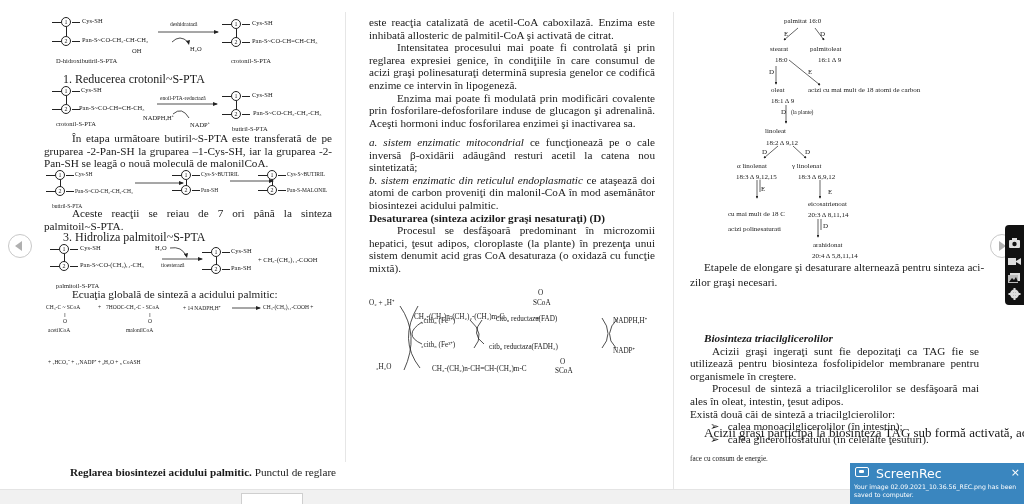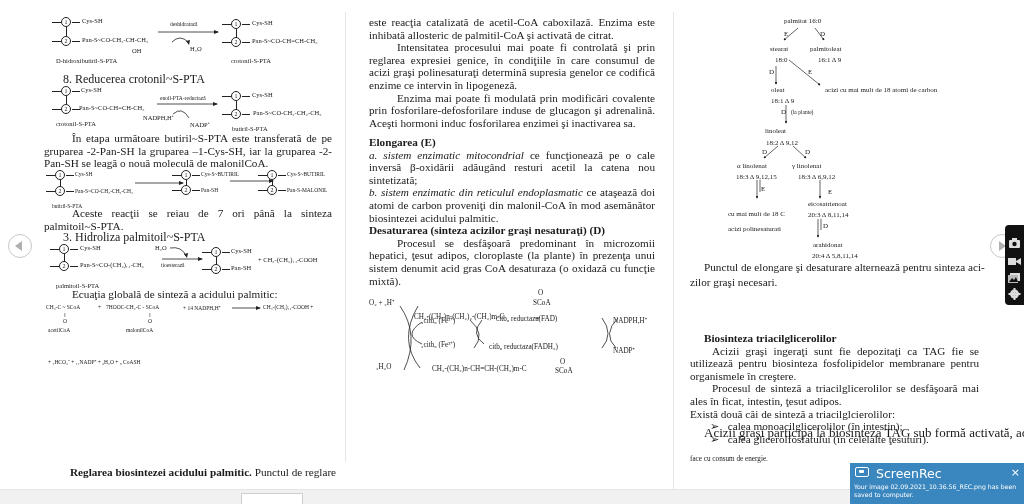--- a/index.html
+++ b/index.html
@@ -71,21 +71,21 @@
   <span class="abs small" style="left:252px;top:19px;">Cys-SH</span>
   <div class="line" style="left:236px;top:29px;width:1px;height:9px;"></div>
   <div class="line" style="left:222px;top:42px;width:9px;height:1px;"></div>
   <span class="abs circ" style="left:231px;top:37px;">2</span>
   <div class="line" style="left:242px;top:42px;width:8px;height:1px;"></div>
   <span class="abs small" style="left:252px;top:37px;">Pan-S~CO-CH=CH-CH₃</span>
   <span class="abs small" style="left:56px;top:57px;">D-hidroxibutiril-S-PTA</span>
   <span class="abs small" style="left:231px;top:57px;">crotonil-S-PTA</span>
 </div>
 
-<div class="abs h5" style="left:63px;top:72px;">8.   Reducerea crotonil~S-PTA</div>
+<div class="abs h5" style="left:63px;top:72px;">1.   Reducerea crotonil~S-PTA</div>
 
 <div>
   <div class="line" style="left:52px;top:91px;width:9px;height:1px;"></div>
   <span class="abs circ" style="left:61px;top:86px;">1</span>
   <div class="line" style="left:72px;top:91px;width:8px;height:1px;"></div>
   <span class="abs small" style="left:81px;top:86px;">Cys-SH</span>
   <div class="line" style="left:66px;top:96px;width:1px;height:8px;"></div>
   <div class="line" style="left:52px;top:109px;width:9px;height:1px;"></div>
   <span class="abs circ" style="left:61px;top:104px;">2</span>
   <div class="line" style="left:72px;top:109px;width:8px;height:1px;"></div>
@@ -218,21 +218,20 @@
   <span class="b">Reglarea biosintezei acidului palmitic.</span><span> Punctul de reglare</span>
 </div>
 
 <div class="para" style="left:369px;top:16px;width:286px;">
   <p>este reacţia catalizată de acetil-CoA caboxilază. Enzima este inhibată allosteric de palmitil-CoA şi activată de citrat.</p>
   <p class="ind">Intensitatea procesului mai poate fi controlată şi prin reglarea expresiei genice, în condiţiile în care consumul de acizi graşi polinesaturaţi determină supresia genelor ce codifică enzime ce intervin în lipogeneză.</p>
   <p class="ind">Enzima mai poate fi modulată prin modificări covalente prin fosforilare-defosforilare induse de glucagon şi adrenalină. Aceşti hormoni induc fosforilarea enzimei şi inactivarea sa.</p>
 </div>
 
 <div class="para" style="left:369px;top:136px;width:286px;">
-  <p class="b">Elongarea (E)</p>
   <p><span class="i">a. sistem enzimatic mitocondrial</span><span> ce funcţionează pe o cale inversă β-oxidării adăugând resturi acetil la catena nou sintetizată;</span></p>
   <p><span class="i">b. sistem enzimatic din reticulul endoplasmatic</span><span> ce ataşează doi atomi de carbon proveniţi din malonil-CoA în mod asemănător biosintezei acidului palmitic.</span></p>
   <p class="b">Desaturarea (sinteza acizilor graşi nesaturaţi) (D)</p>
   <p class="ind">Procesul se desfăşoară predominant în microzomii hepatici, ţesut adipos, cloroplaste (la plante) în prezenţa unui sistem denumit acid gras CoA desaturaza (o oxidază cu funcţie mixtă).</p>
 </div>
 
 <div>
   <span class="abs xsm" style="left:369px;top:297px;">O₂ + ₂H⁺</span>
   <span class="abs xsm" style="left:414px;top:297px;margin-top:16px;">CH₃-(CH₂)n-(CH₂)₂-(CH₂)m-C</span>
   <span class="abs xsm" style="left:538px;top:289px;">O</span>
@@ -264,21 +263,21 @@
   <span class="abs" style="left:784px;top:30px;">E</span>
   <span class="abs" style="left:820px;top:30px;">D</span>
   <span class="abs" style="left:770px;top:45px;">stearat</span>
   <span class="abs" style="left:775px;top:56px;">18:0</span>
   <span class="abs" style="left:810px;top:45px;">palmitoleat</span>
   <span class="abs" style="left:818px;top:56px;">16:1 Δ 9</span>
   <span class="abs" style="left:769px;top:68px;">D</span>
   <span class="abs" style="left:808px;top:68px;">E</span>
   <span class="abs" style="left:771px;top:86px;">oleat</span>
   <span class="abs" style="left:771px;top:97px;">18:1 Δ 9</span>
-  <span class="abs" style="left:808px;top:86px;margin-left:17px;">acizi  cu mai mult de 18 atomi de carbon</span>
+  <span class="abs" style="left:808px;top:86px;">acizi  cu mai mult de 18 atomi de carbon</span>
   <span class="abs" style="left:781px;top:108px;">D</span>
   <span class="abs" style="left:791px;top:109px;font-size:5.5px;">(la plante)</span>
   <span class="abs" style="left:765px;top:127px;">linoleat</span>
   <span class="abs" style="left:766px;top:139px;">18:2  Δ 9,12</span>
   <span class="abs" style="left:762px;top:148px;">D</span>
   <span class="abs" style="left:805px;top:148px;">D</span>
   <span class="abs" style="left:737px;top:162px;">α linolenat</span>
   <span class="abs" style="left:736px;top:173px;">18:3 Δ 9,12,15</span>
   <span class="abs" style="left:792px;top:162px;">γ  linolenat</span>
   <span class="abs" style="left:798px;top:173px;">18:3 Δ 6,9,12</span>
@@ -305,27 +304,27 @@
     <line x1="58" y1="126" x2="44" y2="138" stroke="#222" stroke-width="0.7" marker-end="url(#ah)"></line>
     <line x1="73" y1="126" x2="86" y2="138" stroke="#222" stroke-width="0.7" marker-end="url(#ah)"></line>
     <line x1="37" y1="160" x2="37" y2="178" stroke="#222" stroke-width="0.7" marker-end="url(#ah)"></line>
     <line x1="40" y1="160" x2="40" y2="172" stroke="#222" stroke-width="0.7"></line>
     <line x1="100" y1="160" x2="100" y2="178" stroke="#222" stroke-width="0.7" marker-end="url(#ah)"></line>
     <line x1="98" y1="199" x2="98" y2="217" stroke="#222" stroke-width="0.7" marker-end="url(#ah)"></line>
     <line x1="101" y1="199" x2="101" y2="210" stroke="#222" stroke-width="0.7"></line>
   </svg>
 </div>
 
-<div class="abs" style="left:704px;top:261px;font-size:11.2px;">Punctul de elongare şi desaturare alternează pentru sinteza aci-</div>
+<div class="abs" style="left:704px;top:261px;font-size:11.2px;">Etapele de elongare şi desaturare alternează pentru sinteza aci-</div>
 <div class="abs" style="left:690px;top:276px;font-size:11.2px;">zilor graşi necesari.</div>
 
 <div class="para" style="left:690px;top:332px;width:289px;">
-  <p class="b" style="padding-left:14px;">Biosinteza triacilglicerolilor</p>
+  <p class="b" style="padding-left:14px;font-style:italic;">Biosinteza triacilglicerolilor</p>
   <p class="ind" style="text-indent:22px;">Acizii graşi ingeraţi sunt fie depozitaţi ca TAG fie se utilizează pentru biosinteza fosfolipidelor membranare pentru organismele în creştere.</p>
-  <p class="ind" style="text-indent:22px;">Procesul de sinteză a triacilglicerolilor se desfăşoară mai ales în ficat, intestin, ţesut adipos.</p>
+  <p class="ind" style="text-indent:22px;">Procesul de sinteză a triacilglicerolilor se desfăşoară mai ales în oleat, intestin, ţesut adipos.</p>
   <p>Există două căi de sinteză a triacilglcierolilor:</p>
   <p style="padding-left:20px;">➢&nbsp;&nbsp;&nbsp;<span>calea monoacilglicerolilor (în intestin);</span></p>
   <p style="padding-left:20px;">➢&nbsp;&nbsp;&nbsp;<span>calea glicerolfosfatului (în celelalte ţesuturi).</span></p>
 </div>
 <div class="abs" style="left:704px;top:425px;font-size:13px;">Acizii graşi participă la biosinteza TAG sub formă activată, activarea se</div>
 <div class="abs" style="left:690px;top:455px;font-size:7.2px;">face cu consum de energie.</div>
 
 <div class="nav-prev"><span></span></div>
 <div class="nav-next"><span></span></div>
 

